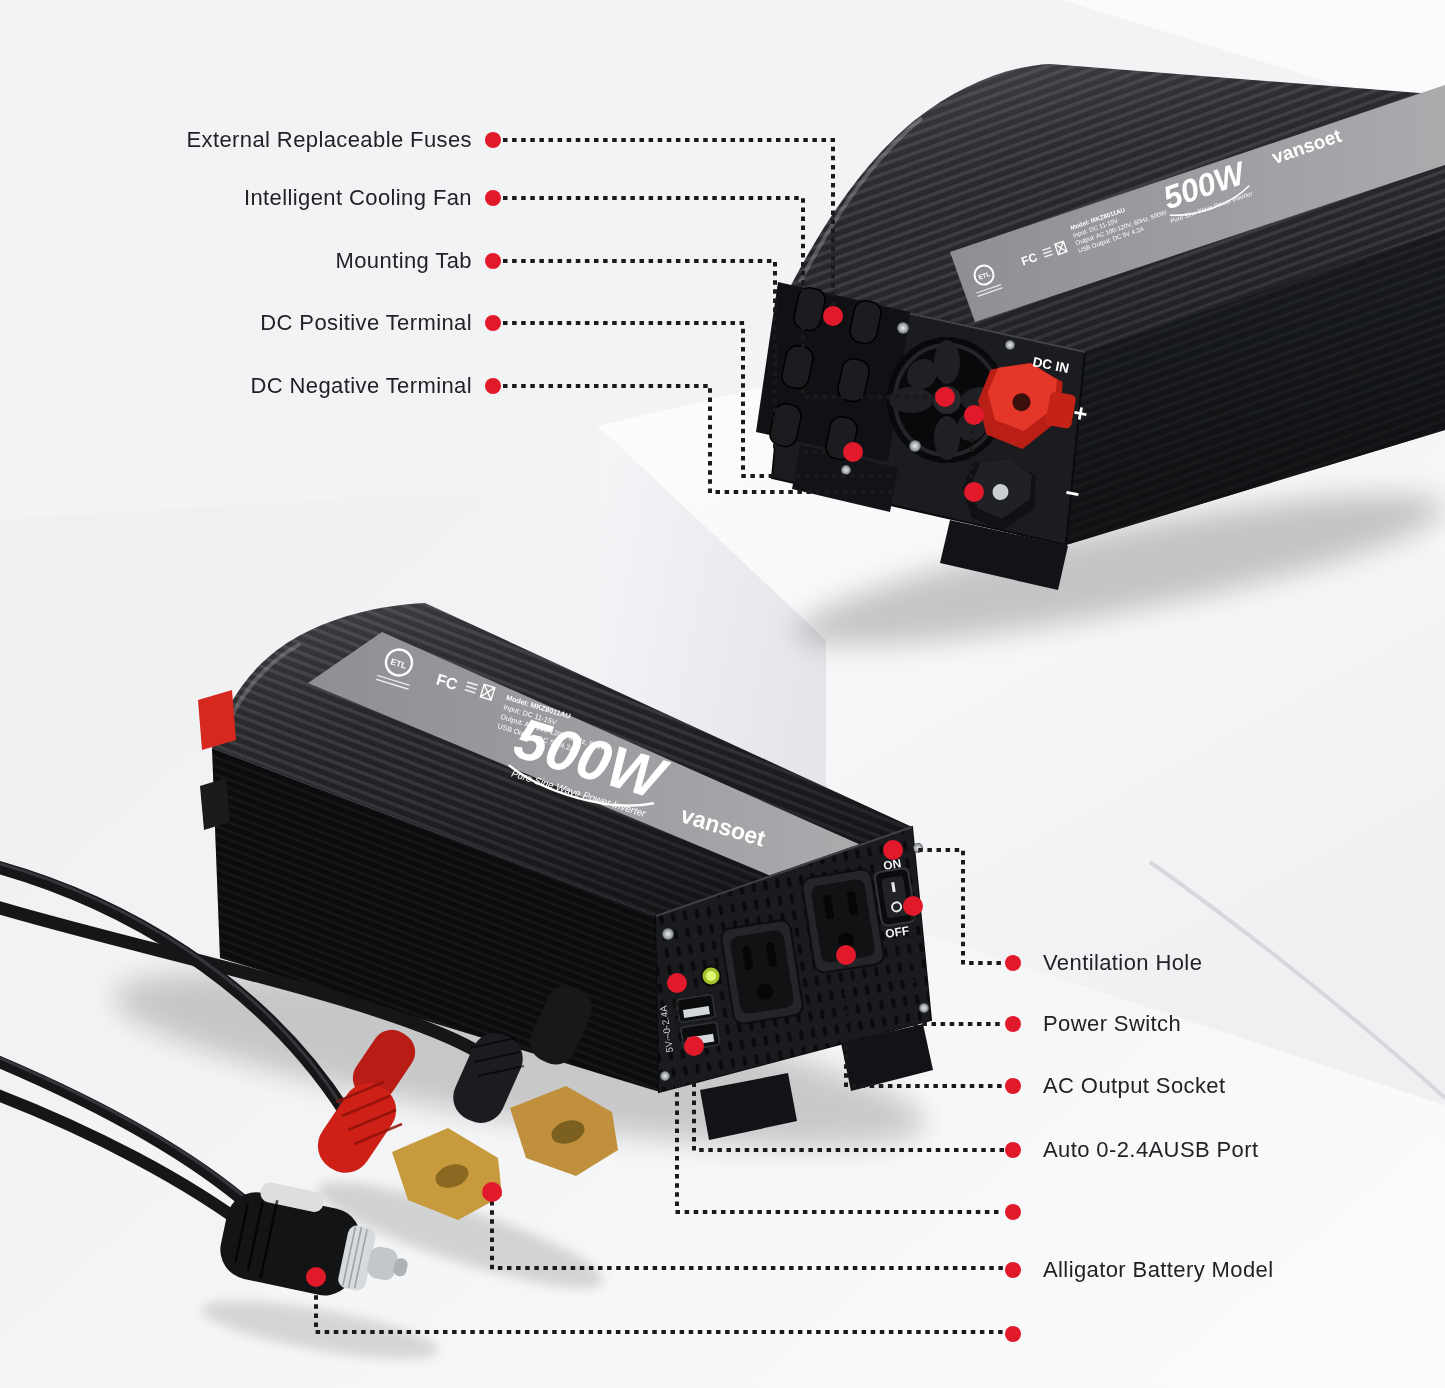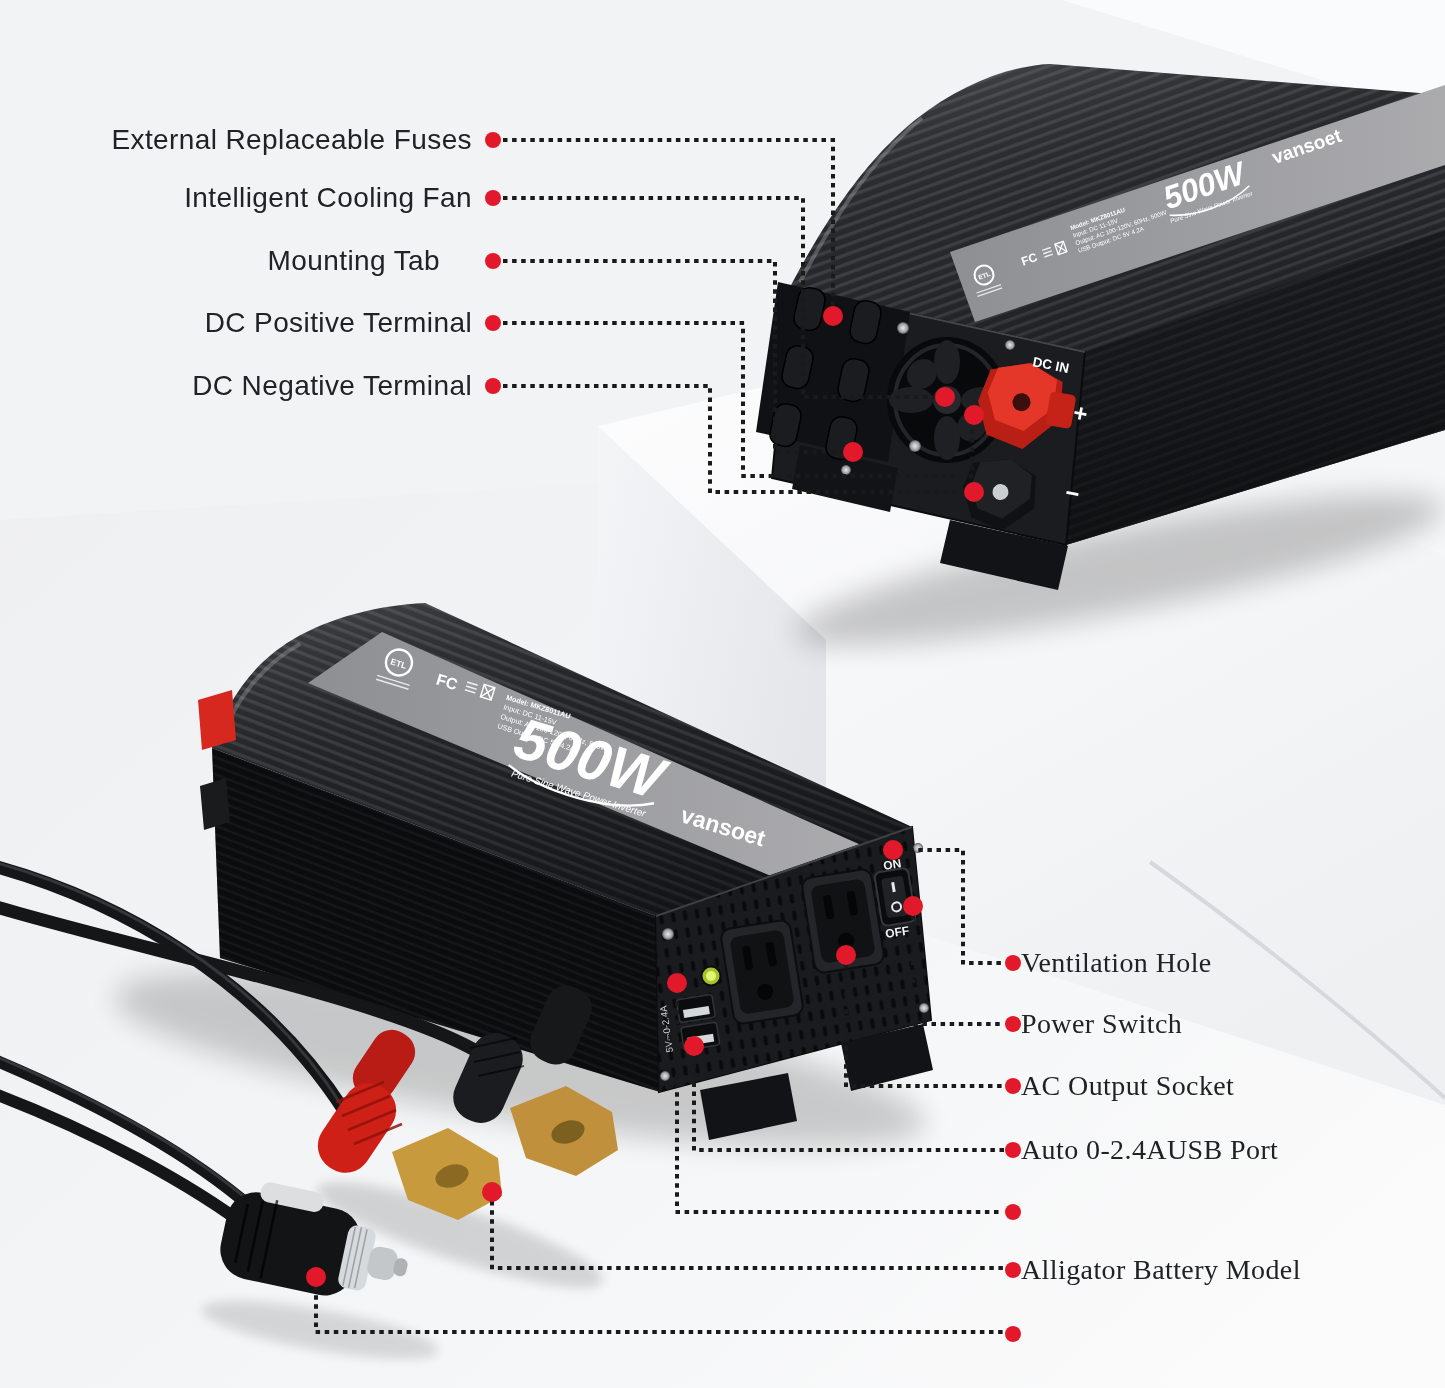--- a/index.html
+++ b/index.html
@@ -8,27 +8,27 @@
   }
   html,body{margin:0;padding:0;background:#ffffff;}
   .stage{
     position:relative;width:1445px;height:1388px;overflow:hidden;
     background:var(--background);
     font-family:"Liberation Sans", sans-serif;
   }
   .scene{position:absolute;left:0;top:0;}
   .callout{
     position:absolute;display:flex;align-items:center;height:38px;
-    color:var(--label-text);font-size:28px;letter-spacing:.4px;white-space:nowrap;
+    color:var(--label-text);font-size:22px;letter-spacing:.4px;white-space:nowrap;
   }
   .callout .dot{
     width:16px;height:16px;border-radius:50%;background:var(--accent-red);flex:none;
   }
   .callout.left .txt{margin-right:13px;}
-  .callout.right .txt{margin-left:0;font-family:Liberation Serif, serif;}
+  .callout.right .txt{margin-left:22px;}
 </style>
 </head>
 <body>
 
 <div class="stage">
 
 <svg class="scene" width="1445" height="1388" viewBox="0 0 1445 1388">
   <defs>
     <linearGradient id="gFloor" x1="0" y1="0" x2="0.9" y2="1">
       <stop offset="0" stop-color="#ededf0"></stop>
@@ -375,21 +375,21 @@
 </svg>
 
 <div class="callout left" style="top:121px;right:944px;">
   <span class="txt">External Replaceable Fuses</span>
   <span class="dot"></span>
 </div>
 <div class="callout left" style="top:179px;right:944px;text-align:center;">
   <span class="txt">Intelligent Cooling Fan</span>
   <span class="dot"></span>
 </div>
-<div class="callout left" style="top:242px;right:944px;gap:32px;">
+<div class="callout left" style="top:242px;right:944px;">
   <span class="txt">Mounting Tab</span>
   <span class="dot"></span>
 </div>
 <div class="callout left" style="top:304px;right:944px;justify-content:center;">
   <span class="txt">DC Positive Terminal</span>
   <span class="dot"></span>
 </div>
 <div class="callout left" style="top:367px;right:944px;">
   <span class="txt">DC Negative Terminal</span>
   <span class="dot"></span>

